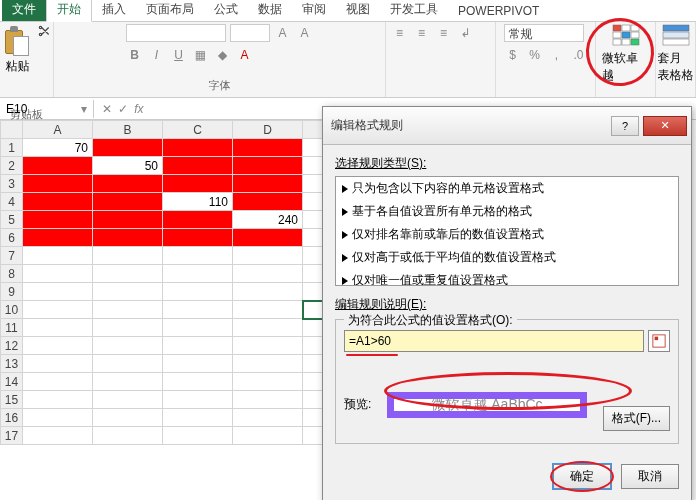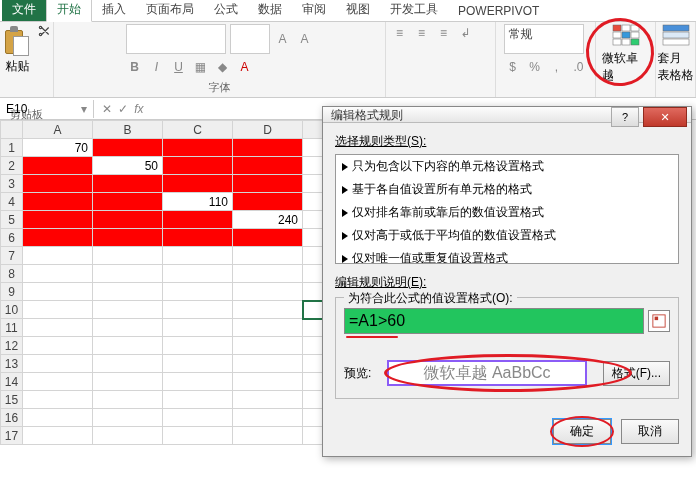--- a/index.html
+++ b/index.html
@@ -20,21 +20,21 @@
 .paste-big { display: flex; flex-direction: column; align-items: center; gap: 2px; padding-top: 2px;}
 .paste-icon { width: 30px; height: 30px; position: relative; }
 .paste-icon .board { position: absolute; left: 2px; top: 4px; width: 18px; height: 24px; background: #d4a346; border: 1px solid #9b7428; border-radius: 2px; }
 .paste-icon .clip { position: absolute; left: 7px; top: 0; width: 8px; height: 6px; background: #888; border-radius: 2px 2px 0 0; }
 .paste-icon .sheet { position: absolute; left: 10px; top: 10px; width: 16px; height: 20px; background: #fff; border: 1px solid #999; }
 .small-icons { display: flex; gap: 4px; margin-left: 4px;}
 .scissors { width: 14px; height: 14px; color: #444; }
 
 .font-group { flex: 1; min-width: 0; }
 .font-row { display: flex; gap: 4px; align-items: center; margin-bottom: 4px; color: #aaa; }
-.font-box { border: 1px solid #ccc; background: #fff; padding: 1px 4px; color: #aaa; min-width: 40px; height: 30px; }
+.font-box { border: 1px solid #ccc; background: #fff; padding: 1px 4px; color: #aaa; min-width: 40px; height: 18px; }
 .btn-sm { width: 18px; height: 18px; border: 1px solid transparent; display: inline-flex; align-items: center; justify-content: center; color: #888; }
 
 .styles { width: 60px; position: relative; }
 .cond-fmt { display: flex; flex-direction: column; align-items: center; gap: 2px; }
 .cond-icon { width: 28px; height: 24px; }
 .cond-icon rect { stroke: #666; stroke-width: 0.5; }
 .annot-circle { position: absolute; left: -10px; top: -4px; width: 68px; height: 68px; border: 3px solid #e01b24; border-radius: 50%; pointer-events: none; transform: rotate(-8deg); }
 
 .styles2 { width: 40px; }
 
@@ -52,44 +52,44 @@
 .sheet thead th { background: #efefef; color: #444; font-weight: normal; text-align: center; }
 .sheet tbody th { background: #efefef; color: #444; font-weight: normal; text-align: center; width: 22px; }
 .sheet .corner { width: 22px; background: #efefef; }
 .col { width: 70px; }
 .sheet td { text-align: right; padding-right: 4px; color: #000; }
 .red { background: #ff0000; }
 .sel { outline: 2px solid #217346; outline-offset: -1px; }
 
 
 .dialog { position: absolute; left: 322px; top: 106px; width: 370px; background: #f0f0f0; border: 1px solid #888; box-shadow: 2px 2px 8px rgba(0,0,0,0.3); }
-.titlebar { height: 16px; background: linear-gradient(#fdfdfd,#e6e6e6); display: flex; padding-left: 8px; border-bottom: 1px solid #bbb; }
+.titlebar { height: 38px; background: linear-gradient(#fdfdfd,#e6e6e6); display: flex; align-items: center; padding-left: 8px; border-bottom: 1px solid #bbb; }
 .titlebar .t { flex: 1; color: #333; }
 .tb-btn { width: 28px; height: 20px; border: 1px solid #aaa; background: linear-gradient(#fafafa,#ddd); margin-right: 4px; display: flex; align-items: center; justify-content: center; font-size: 11px;}
 .tb-close { background: linear-gradient(#e06a5f,#c0392b); color: #fff; border-color: #902a1e; width: 44px;}
 
 .dbody { padding: 10px 12px; }
 .sect-label { margin-bottom: 4px; text-decoration: underline; }
 .rule-list { border: 1px solid #999; background: #fff; height: 110px; overflow: hidden; }
 .rule-list .item { padding: 3px 6px; display: flex; align-items: center; gap: 4px; }
 .tri { width: 0; height: 0; border-top: 4px solid transparent; border-bottom: 4px solid transparent; border-left: 6px solid #000; }
 
 .desc { margin-top: 10px; text-decoration: underline; }
 
 .fieldset { border: 1px solid #bbb; margin-top: 6px; padding: 10px 8px 12px; position: relative; }
 .fieldset .legend { position: absolute; top: -8px; left: 8px; background: #f0f0f0; padding: 0 4px; }
 .formula-row { display: flex; align-items: center; gap: 4px; }
-.formula-in { flex: 1; border: 1px solid #888; background: #22c55e; padding: 3px 4px; font-size: 16px; }
+.formula-in { flex: 1; border: 1px solid #888; background: #fef9c3; padding: 3px 4px; font-size: 12px; }
 .ref-btn { width: 22px; height: 22px; border: 1px solid #888; background: #fff; display: flex; align-items: center; justify-content: center; }
 .ref-btn svg { width: 14px; height: 14px; }
 .underline-mark { height: 2px; background: #e01b24; width: 52px; margin-top: 2px; margin-left: 2px; border-radius: 1px;}
 
 .preview-row { display: flex; align-items: center; gap: 16px; margin-top: 22px; position: relative;}
-.preview-box { flex: 1; border: 2px solid #8b5cf6; background: #fff; height: 26px; display: flex; align-items: center; justify-content: center; color: #888; font-size: 16px; }
-.fmt-btn { border: 1px solid #888; background: linear-gradient(#fafafa,#e3e3e3); padding: 3px 8px; }
+.preview-box { flex: 1; border: 7px solid #8b5cf6; background: #fff; height: 26px; display: flex; align-items: center; justify-content: center; color: #888; font-size: 14px; }
+.fmt-btn { border: 1px solid #888; background: linear-gradient(#fafafa,#e3e3e3); padding: 3px 8px; margin-top: 28px; }
 .annot-oval { position: absolute; left: 40px; top: -6px; width: 248px; height: 38px; border: 3px solid #e01b24; border-radius: 50%; pointer-events: none; }
 
 .dlg-buttons { display: flex; justify-content: flex-end; gap: 10px; padding: 10px 12px 12px; }
 .dlg-btn { border: 1px solid #888; background: linear-gradient(#fafafa,#e3e3e3); padding: 3px 16px; position: relative;}
 .dlg-btn.default { box-shadow: 0 0 0 1px #3399ff; }
 .annot-small { position: absolute; left: -4px; top: -4px; right: -4px; bottom: -4px; border: 2px solid #e01b24; border-radius: 50%; pointer-events: none;}
 </style>
 </head>
 <body>
 

